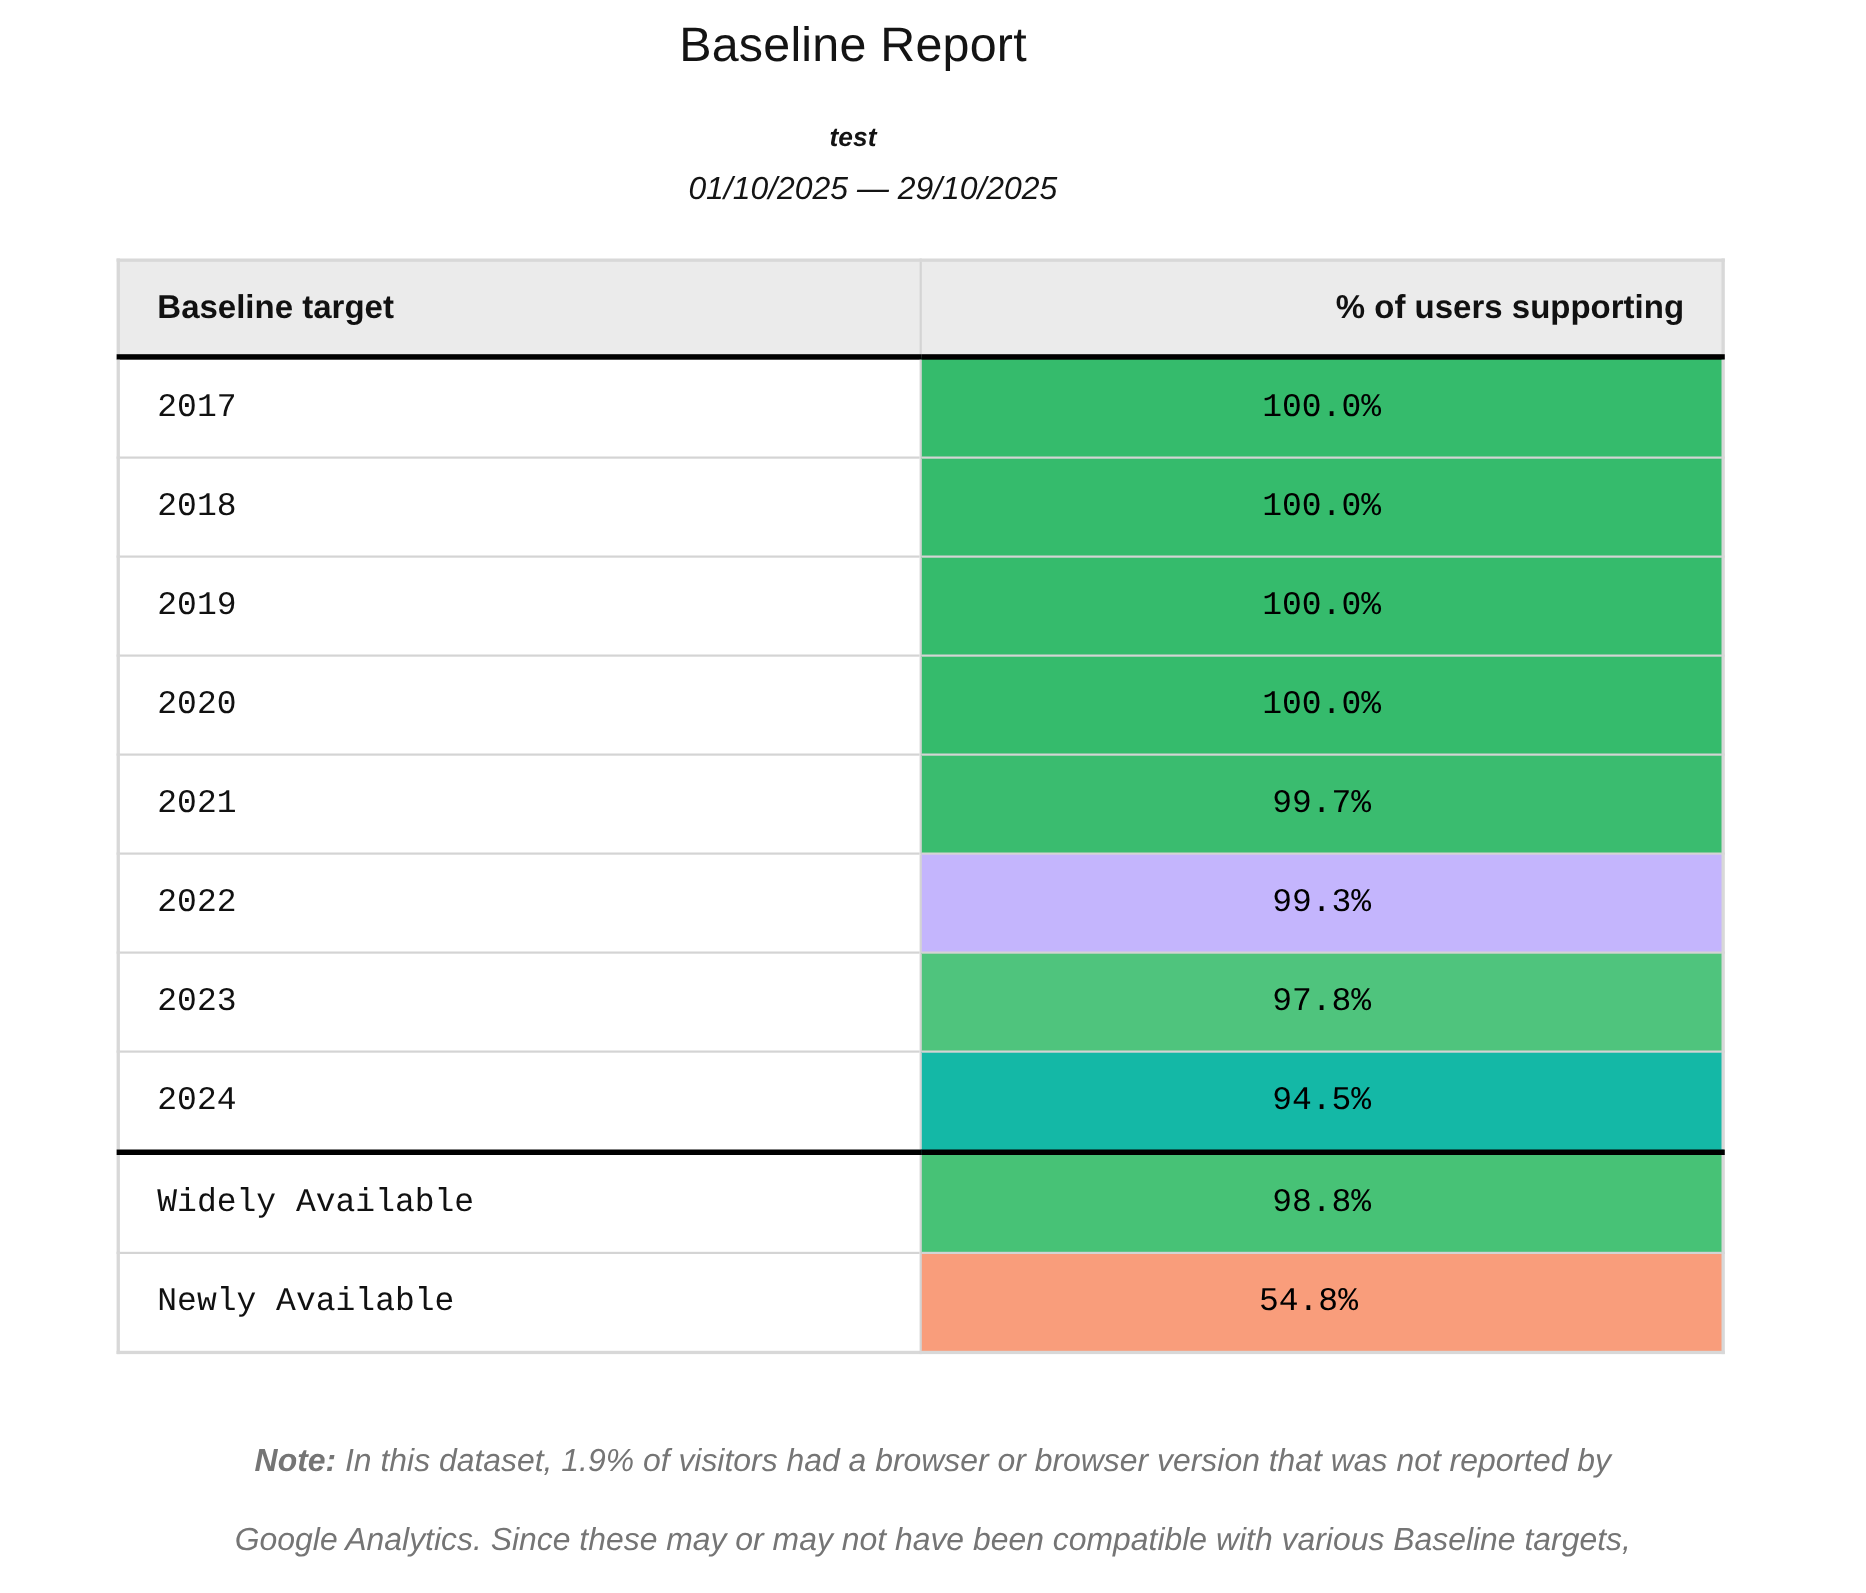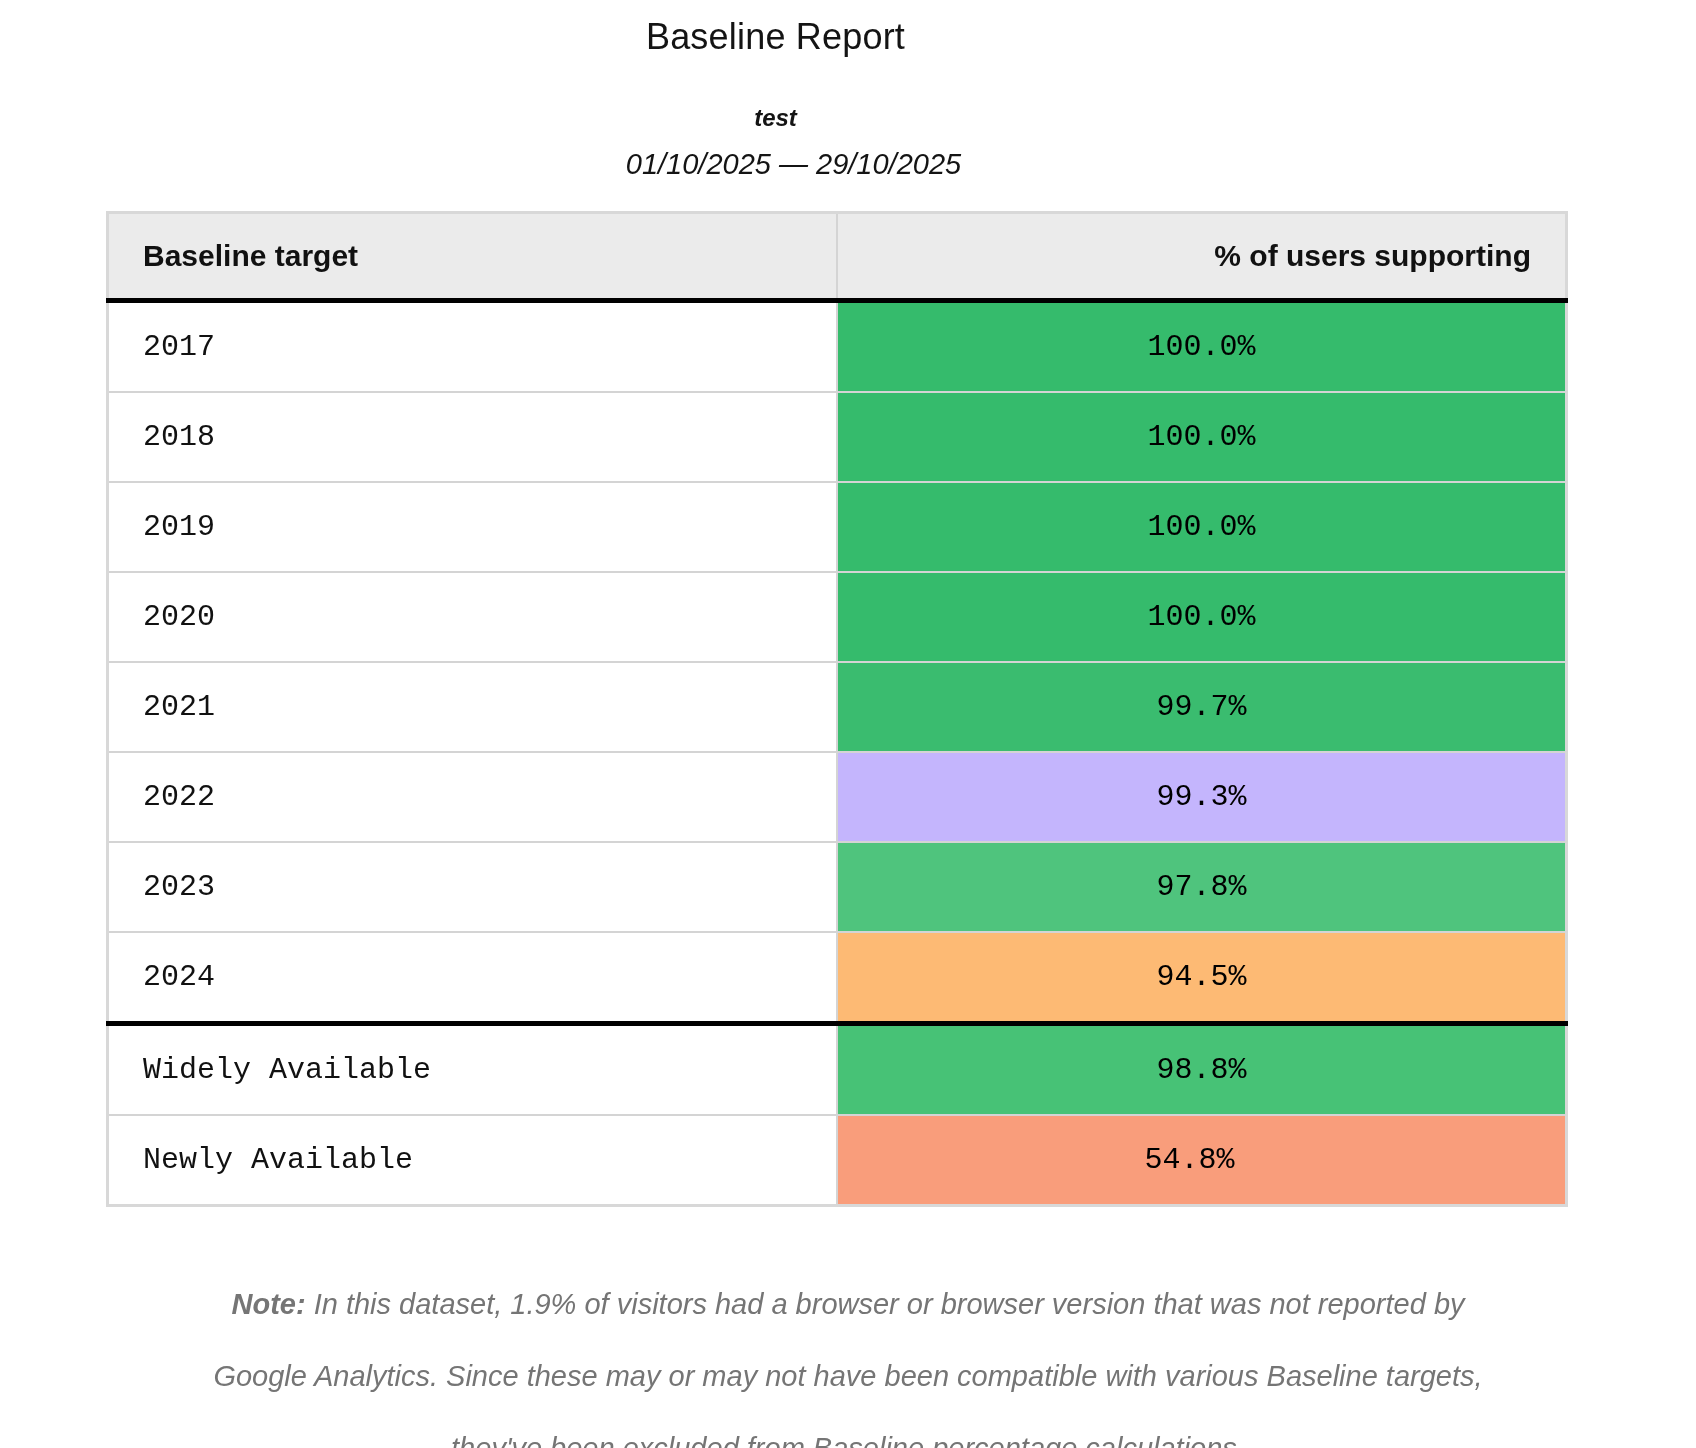--- a/index.html
+++ b/index.html
@@ -10,21 +10,21 @@
     font-family: "Liberation Sans", sans-serif;
     color: #111111;
     overflow: hidden;
   }
   .report-header {
     text-align: center;
     margin-right: 145px; 
     padding-top: 16px;
   }
   .report-title {
-    font-size: 36px;
+    font-size: 44px;
     font-weight: 500;
     letter-spacing: 0.2px;
     color: #141414;
   }
   .report-subtitle {
     margin-top: 46px;
     font-size: 24px;
     font-weight: bold;
     font-style: italic;
     color: #141414;
@@ -33,21 +33,21 @@
     margin-top: 16px;
     font-size: 29px;
     font-style: italic;
     color: #141414;
     padding-left: 36px;
   }
   table.baseline-table {
     border-collapse: collapse;
     width: 1462px;
     margin-left: 106px;
-    margin-top: 30px;
+    margin-top: 46px;
     font-size: 30px;
     border: 3px solid #d8d8d8;
   }
   table.baseline-table th {
     background: #ebebeb;
     font-weight: bold;
     padding: 25px 34px;
     border-bottom: 5px solid #000000;
   }
   th.col-target { text-align: left; width: 50%; }
@@ -119,21 +119,21 @@
     <td class="cell-value" style="background: #c4b5fd;">99.3%</td>
   </tr>
 
   <tr>
     <td class="cell-label">2023</td>
     <td class="cell-value" style="background: rgb(79, 196, 125);">97.8%</td>
   </tr>
 
   <tr>
     <td class="cell-label">2024</td>
-    <td class="cell-value" style="background: #fdba74;">94.5%</td>
+    <td class="cell-value" style="background: #14b8a6;">94.5%</td>
   </tr>
 
   <tr class="separator-above">
     <td class="cell-label">Widely Available</td>
     <td class="cell-value" style="background: rgb(71, 194, 118);">98.8%</td>
   </tr>
 
   <tr>
     <td class="cell-label">Newly Available</td>
     <td class="cell-value" style="background: rgb(249, 157, 123); padding-left: 10px;">54.8%</td>

